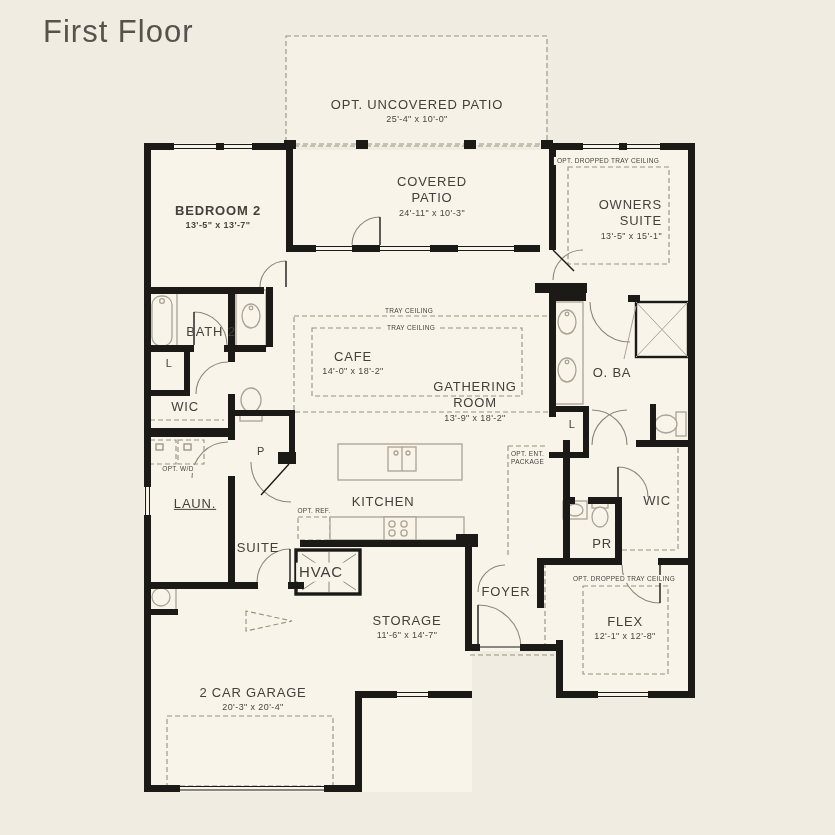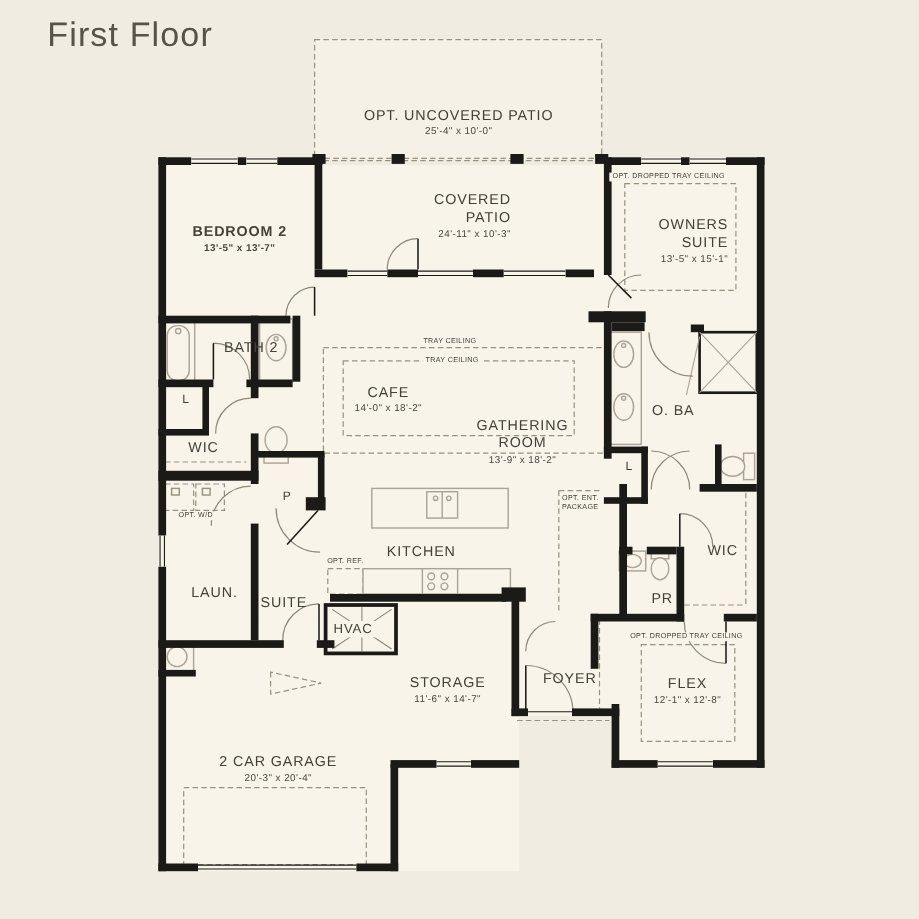--- a/index.html
+++ b/index.html
@@ -282,21 +282,21 @@
           <line x1="480" y1="647" x2="520" y2="647"></line>
         </g>
     </g>
   </svg>
 
   <div class="labels">
     <div class="lbl" style="left:417px;top:72px;margin-top:39px;">
       <span class="nm">OPT. UNCOVERED PATIO</span>
       <span class="dm">25'-4" x 10'-0"</span>
     </div>
-    <div class="lbl wide95" style="left:417px;top:196px;text-align:right;">
+    <div class="lbl wide95" style="left:432px;top:196px;">
       <span class="nm">COVERED PATIO</span>
       <span class="dm">24'-11" x 10'-3"</span>
     </div>
     <div class="lbl wide120" style="left:218px;top:217px;font-weight:bold;">
       <span class="nm">BEDROOM 2</span>
       <span class="dm">13'-5" x 13'-7"</span>
     </div>
     <div class="lbl wide80" style="left:620px;top:219px;text-align:right;">
       <span class="nm">OWNERS SUITE</span>
       <span class="dm">13'-5" x 15'-1"</span>
@@ -308,21 +308,21 @@
 
     <div class="lbl wide120" style="left:353px;top:363px;">
       <span class="nm">CAFE</span>
       <span class="dm">14'-0" x 18'-2"</span>
     </div>
     <div class="lbl wide95" style="left:475px;top:367px;margin-top:34px;">
       <span class="nm">GATHERING ROOM</span>
       <span class="dm">13'-9" x 18'-2"</span>
     </div>
 
-    <div class="lbl wide80" style="left:211px;top:316px;text-align:right;">
+    <div class="lbl wide80" style="left:211px;top:332px;">
       <span class="nm">BATH 2</span>
     </div>
     <div class="lbl sm" style="left:169px;top:364px;">
       <span class="nm">L</span>
     </div>
     <div class="lbl" style="left:185px;top:407px;">
       <span class="nm">WIC</span>
     </div>
 
     <div class="lbl wide80" style="left:612px;top:373px;">
@@ -344,31 +344,31 @@
     <div class="lbl tiny masked" style="left:314px;top:511px;"><span>OPT. REF.</span></div>
     <div class="lbl tiny leftalign" style="left:511px;top:458px;">
       <span style="display:block">OPT. ENT.</span>
       <span style="display:block">PACKAGE</span>
     </div>
     <div class="lbl sm" style="left:261px;top:452px;">
       <span class="nm">P</span>
     </div>
 
     <div class="lbl tiny masked" style="left:178px;top:469px;"><span>OPT. W/D</span></div>
-    <div class="lbl" style="left:195px;top:539px;">
+    <div class="lbl" style="left:195px;top:504px;text-decoration:underline;">
       <span class="nm">LAUN.</span>
     </div>
     <div class="lbl" style="left:258px;top:548px;">
       <span class="nm">SUITE</span>
     </div>
     <div class="lbl masked" style="left:321px;top:572px;">
-      <span class="nm" style="font-size:12px;">HVAC</span>
-    </div>
-
-    <div class="lbl" style="left:518px;top:592px;margin-top:25px;">
+      <span class="nm" style="font-size:15px;">HVAC</span>
+    </div>
+
+    <div class="lbl" style="left:506px;top:592px;">
       <span class="nm">FOYER</span>
     </div>
     <div class="lbl wide120" style="left:407px;top:627px;">
       <span class="nm">STORAGE</span>
       <span class="dm">11'-6" x 14'-7"</span>
     </div>
     <div class="lbl tiny masked" style="left:624px;top:579px;"><span>OPT. DROPPED TRAY CEILING</span></div>
     <div class="lbl wide120" style="left:625px;top:628px;">
       <span class="nm">FLEX</span>
       <span class="dm">12'-1" x 12'-8"</span>

